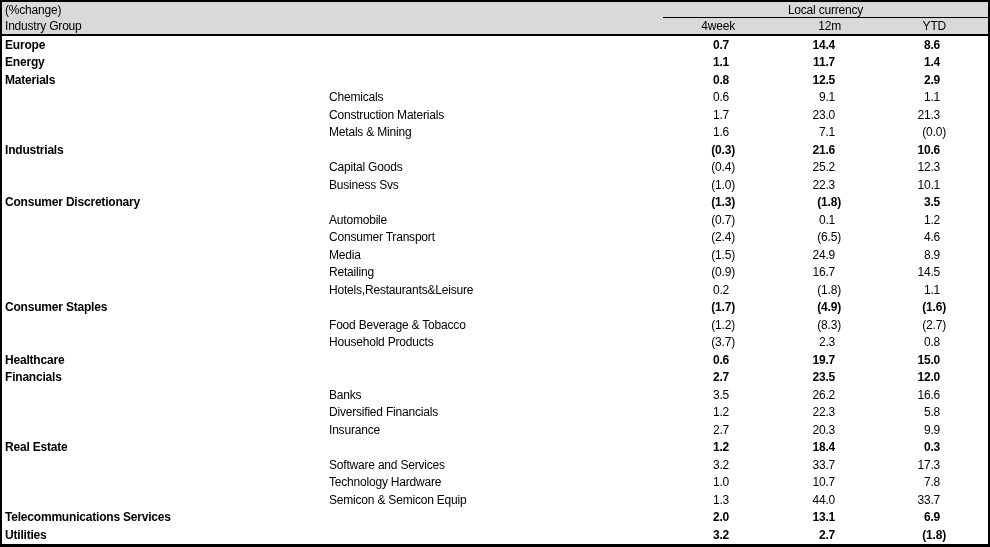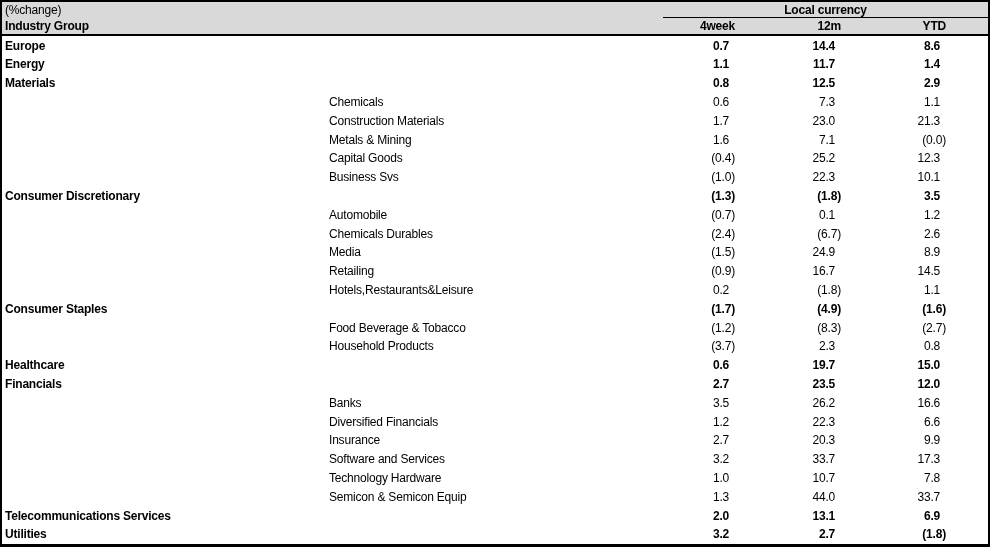--- a/index.html
+++ b/index.html
@@ -28,21 +28,21 @@
   th, td {
     padding: 0;
     margin: 0;
     vertical-align: middle;
     white-space: nowrap;
     overflow: hidden;
   }
   thead th {
     background: #d9d9d9;
     text-align: left;
-    font-weight: bold;
+    font-weight: normal;
   }
   tr.hrow1 th { height: 15px; }
   tr.hrow2 th { height: 16px; border-bottom: 2px solid #000000; }
   th.corner {
     font-weight: normal;
     padding-left: 3px;
   }
   th.lc {
     text-align: center;
     border-bottom: 1px solid #000000;
@@ -100,38 +100,45 @@
         <tr class="group">
           <td class="label">Materials</td>
           <td class="num val">0.8</td>
           <td class="num val">12.5</td>
           <td class="num val">2.9</td>
           <td></td>
         </tr>
         <tr class="sub">
           <td class="label">Chemicals</td>
           <td class="num val">0.6</td>
-          <td class="num val">7.3</td>
+          <td class="num val">9.1</td>
           <td class="num val">1.1</td>
           <td></td>
         </tr>
         <tr class="sub">
           <td class="label">Construction Materials</td>
           <td class="num val">1.7</td>
           <td class="num val">23.0</td>
           <td class="num val">21.3</td>
           <td></td>
         </tr>
         <tr class="sub">
           <td class="label">Metals &amp; Mining</td>
           <td class="num val">1.6</td>
           <td class="num val">7.1</td>
           <td class="num val paren">(0.0)</td>
           <td></td>
         </tr>
+        <tr class="group">
+          <td class="label">Industrials</td>
+          <td class="num val paren">(0.3)</td>
+          <td class="num val">21.6</td>
+          <td class="num val">10.6</td>
+          <td></td>
+        </tr>
         <tr class="sub">
           <td class="label">Capital Goods</td>
           <td class="num val paren">(0.4)</td>
           <td class="num val">25.2</td>
           <td class="num val">12.3</td>
           <td></td>
         </tr>
         <tr class="sub">
           <td class="label">Business Svs</td>
           <td class="num val paren">(1.0)</td>
@@ -147,24 +154,24 @@
           <td></td>
         </tr>
         <tr class="sub">
           <td class="label">Automobile</td>
           <td class="num val paren">(0.7)</td>
           <td class="num val">0.1</td>
           <td class="num val">1.2</td>
           <td></td>
         </tr>
         <tr class="sub">
-          <td class="label">Chemicals Durables</td>
+          <td class="label">Consumer Transport</td>
           <td class="num val paren">(2.4)</td>
-          <td class="num val paren">(6.7)</td>
-          <td class="num val">2.6</td>
+          <td class="num val paren">(6.5)</td>
+          <td class="num val">4.6</td>
           <td></td>
         </tr>
         <tr class="sub">
           <td class="label">Media</td>
           <td class="num val paren">(1.5)</td>
           <td class="num val">24.9</td>
           <td class="num val">8.9</td>
           <td></td>
         </tr>
         <tr class="sub">
@@ -220,28 +227,35 @@
           <td class="label">Banks</td>
           <td class="num val">3.5</td>
           <td class="num val">26.2</td>
           <td class="num val">16.6</td>
           <td></td>
         </tr>
         <tr class="sub">
           <td class="label">Diversified Financials</td>
           <td class="num val">1.2</td>
           <td class="num val">22.3</td>
-          <td class="num val">6.6</td>
+          <td class="num val">5.8</td>
           <td></td>
         </tr>
         <tr class="sub">
           <td class="label">Insurance</td>
           <td class="num val">2.7</td>
           <td class="num val">20.3</td>
           <td class="num val">9.9</td>
+          <td></td>
+        </tr>
+        <tr class="group">
+          <td class="label">Real Estate</td>
+          <td class="num val">1.2</td>
+          <td class="num val">18.4</td>
+          <td class="num val">0.3</td>
           <td></td>
         </tr>
         <tr class="sub">
           <td class="label">Software and Services</td>
           <td class="num val">3.2</td>
           <td class="num val">33.7</td>
           <td class="num val">17.3</td>
           <td></td>
         </tr>
         <tr class="sub">

